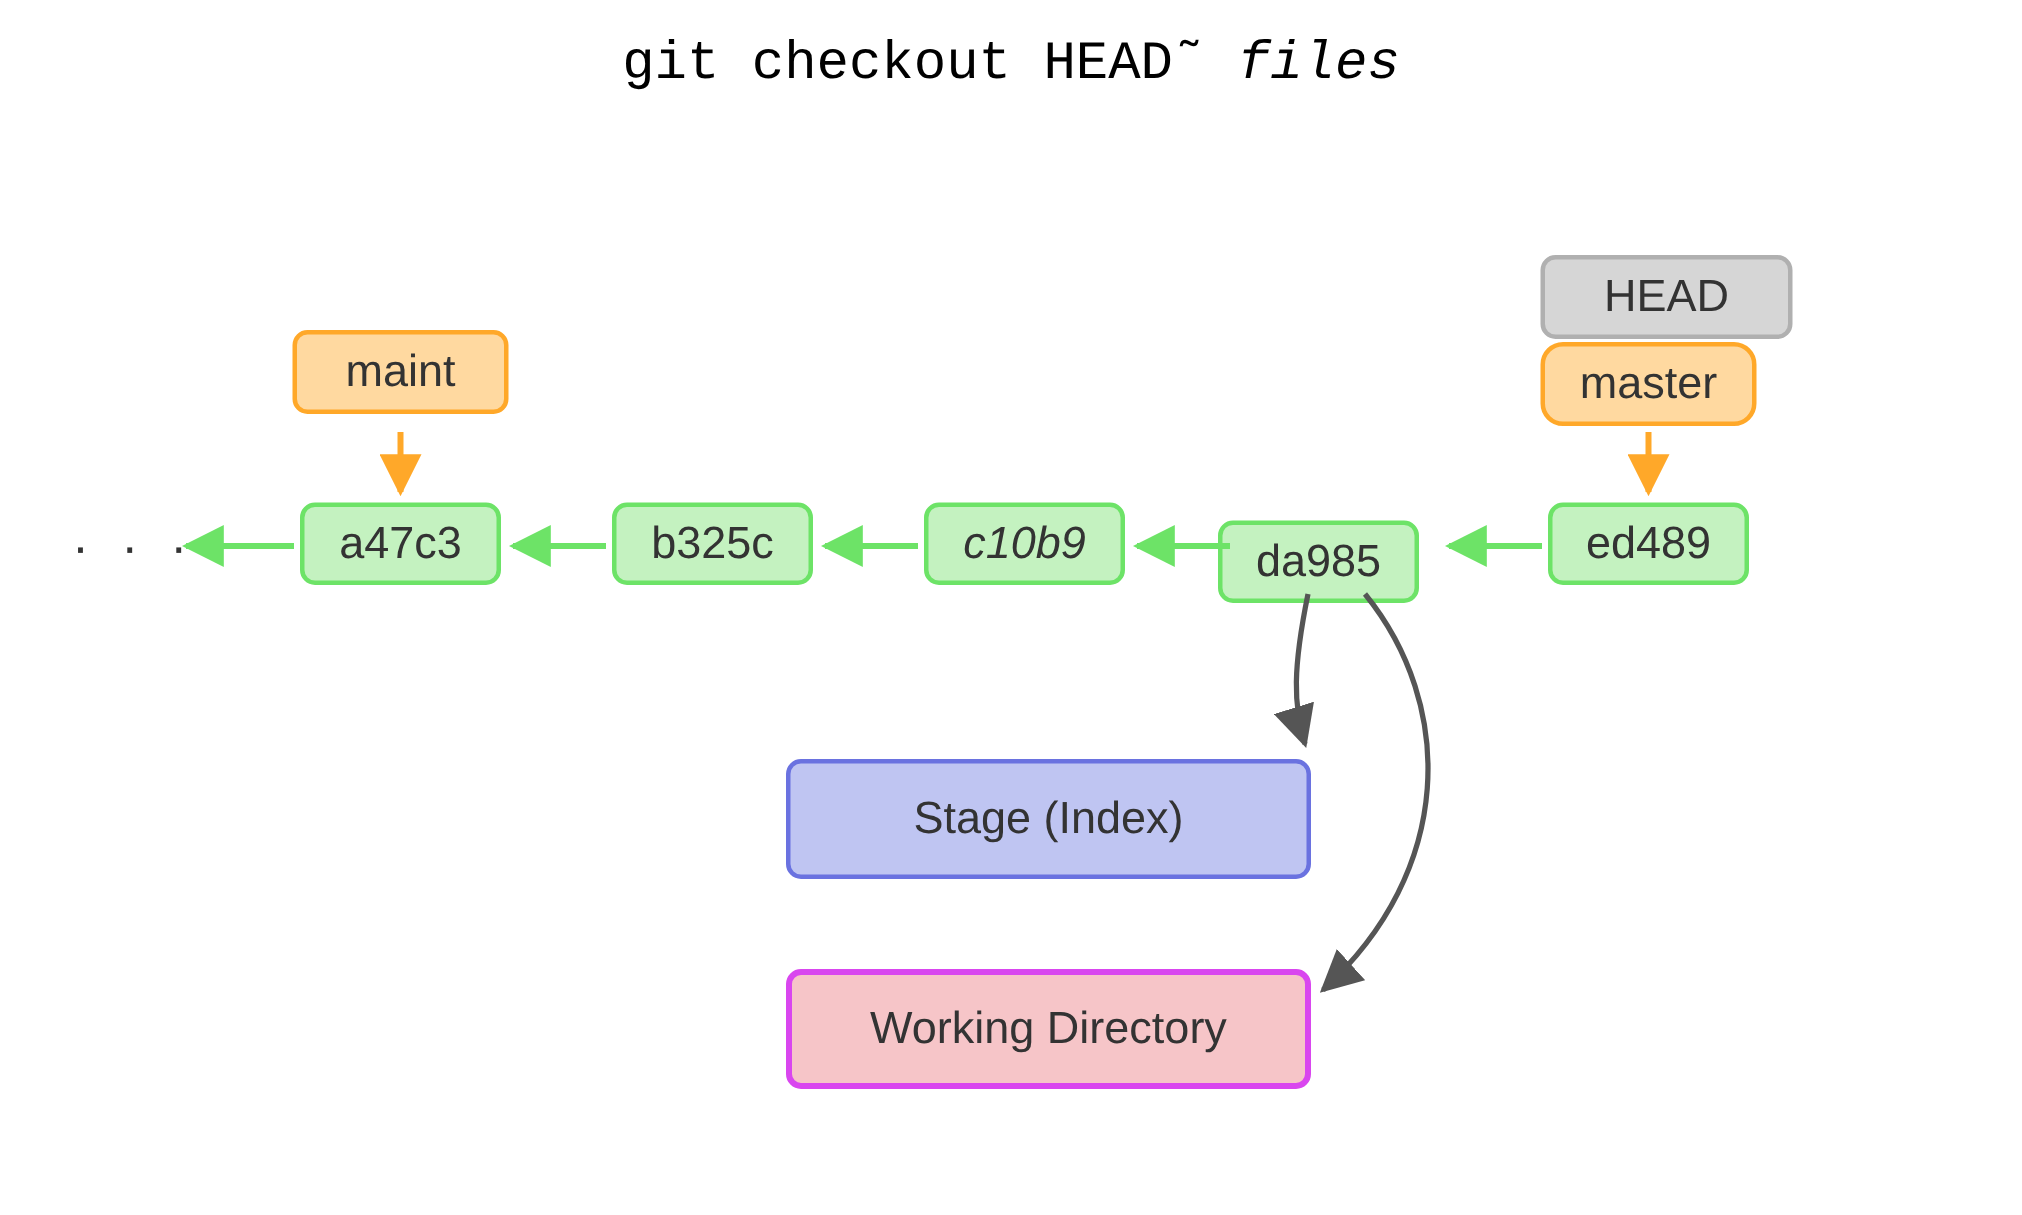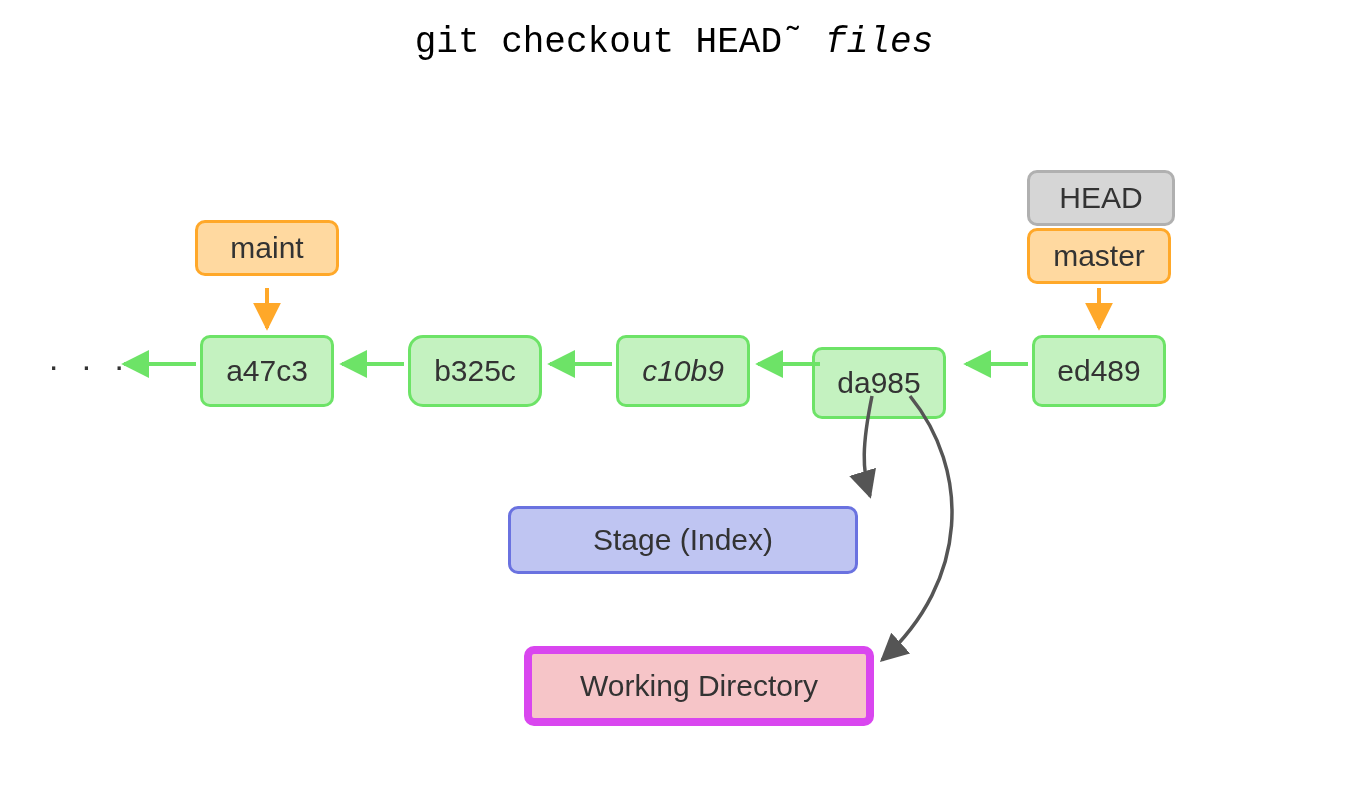--- a/index.html
+++ b/index.html
@@ -29,44 +29,44 @@
     border-radius: 10px;
     display: flex;
     align-items: center;
     justify-content: center;
     font-size: 30px;
     color: #333;
     box-sizing: border-box;
   }
   .commit {
     top: 335px;
-    height: 72px;
+    height: 55px;
     width: 134px;
     background: #c4f2c0;
     border: 3px solid #6de367;
   }
   .branch {
     height: 56px;
     width: 144px;
     background: #ffd9a0;
     border: 3px solid #ffa829;
   }
   .head {
     height: 56px;
-    width: 148px;
+    width: 168px;
     background: #d6d6d6;
     border: 3px solid #b0b0b0;
   }
   .stage {
     background: #bfc5f2;
     border: 3px solid #6a72e0;
   }
   .workdir {
     background: #f6c5c8;
-    border: 8px solid #d946ef;
+    border: 4px solid #d946ef;
   }
   .dots {
     position: absolute;
     font-size: 34px;
     color: #333;
     letter-spacing: 6px;
   }
   svg.overlay {
     position: absolute;
     left: 0;
@@ -79,30 +79,30 @@
 </head>
 <body>
 
 <div class="title">
   <span>git checkout HEAD˜ </span><span class="files">files</span>
 </div>
 
 <div class="dots" style="left:48px; top:346px;">· · ·</div>
 
 <div class="box commit" style="left:200px;">a47c3</div>
-<div class="box commit" style="left:408px;border-radius:15px;">b325c</div>
+<div class="box commit" style="left:408px;">b325c</div>
 <div class="box commit" style="left:616px;font-style:italic;">c10b9</div>
 <div class="box commit" style="left:812px;margin-top:12px;">da985</div>
 <div class="box commit" style="left:1032px;">ed489</div>
 
 <div class="box branch" style="left:195px;  top:220px;">maint</div>
-<div class="box branch" style="left:1027px; top:228px;">master</div>
+<div class="box branch" style="left:1027px; top:228px;border-radius:15px;">master</div>
 <div class="box head" style="left:1027px; top:170px;">HEAD</div>
 
-<div class="box stage" style="left:508px; top:506px; width:350px; height:68px;">Stage (Index)</div>
+<div class="box stage" style="left:524px; top:506px; width:350px; height:80px;">Stage (Index)</div>
 
 <div class="box workdir" style="left:524px; top:646px; width:350px; height:80px;">Working Directory</div>
 
 <svg class="overlay">
   <defs>
     <marker id="arr-green" viewBox="0 0 10 10" refX="9" refY="5" markerWidth="7" markerHeight="7" orient="auto-start-reverse">
       <path d="M 0 0 L 10 5 L 0 10 z" fill="#6de367"></path>
     </marker>
     <marker id="arr-orange" viewBox="0 0 10 10" refX="9" refY="5" markerWidth="7" markerHeight="7" orient="auto-start-reverse">
       <path d="M 0 0 L 10 5 L 0 10 z" fill="#ffa829"></path>

